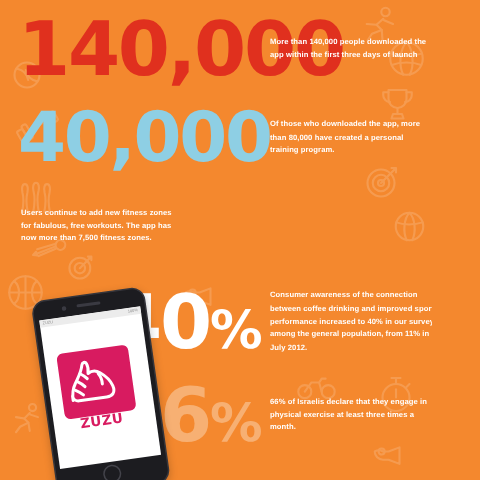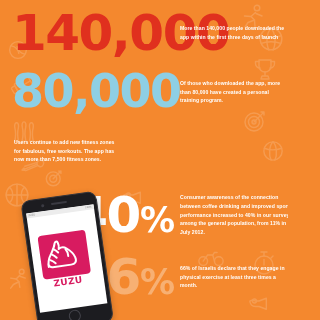--- a/index.html
+++ b/index.html
@@ -359,21 +359,21 @@
   </div>
 
   <div class="rows">
 
     <div class="stat-row" id="row-140000">
       <div class="stat-number"><span>140,000</span><span class="pct"></span></div>
       <div class="stat-text">More than 140,000 people downloaded the app within the first three days of launch</div>
     </div>
 
     <div class="stat-row" id="row-80000">
-      <div class="stat-number"><span>80,000</span><span class="pct"></span></div>
+      <div class="stat-number"><span>40,000</span><span class="pct"></span></div>
       <div class="stat-text">Of those who downloaded the app, more than 80,000 have created a personal training program.</div>
     </div>
 
     <div class="stat-row" id="row-7500">
       <div class="stat-text">Users continue to add new fitness zones for fabulous, free workouts. The app has now more than 7,500 fitness zones.</div>
     </div>
 
     <div class="stat-row" id="row-40">
       <div class="stat-number"><span>40</span><span class="pct">%</span></div>
       <div class="stat-text">Consumer awareness of the connection between coffee drinking and improved sports performance increased to 40% in our survey among the general population, from 11% in July 2012.</div>

